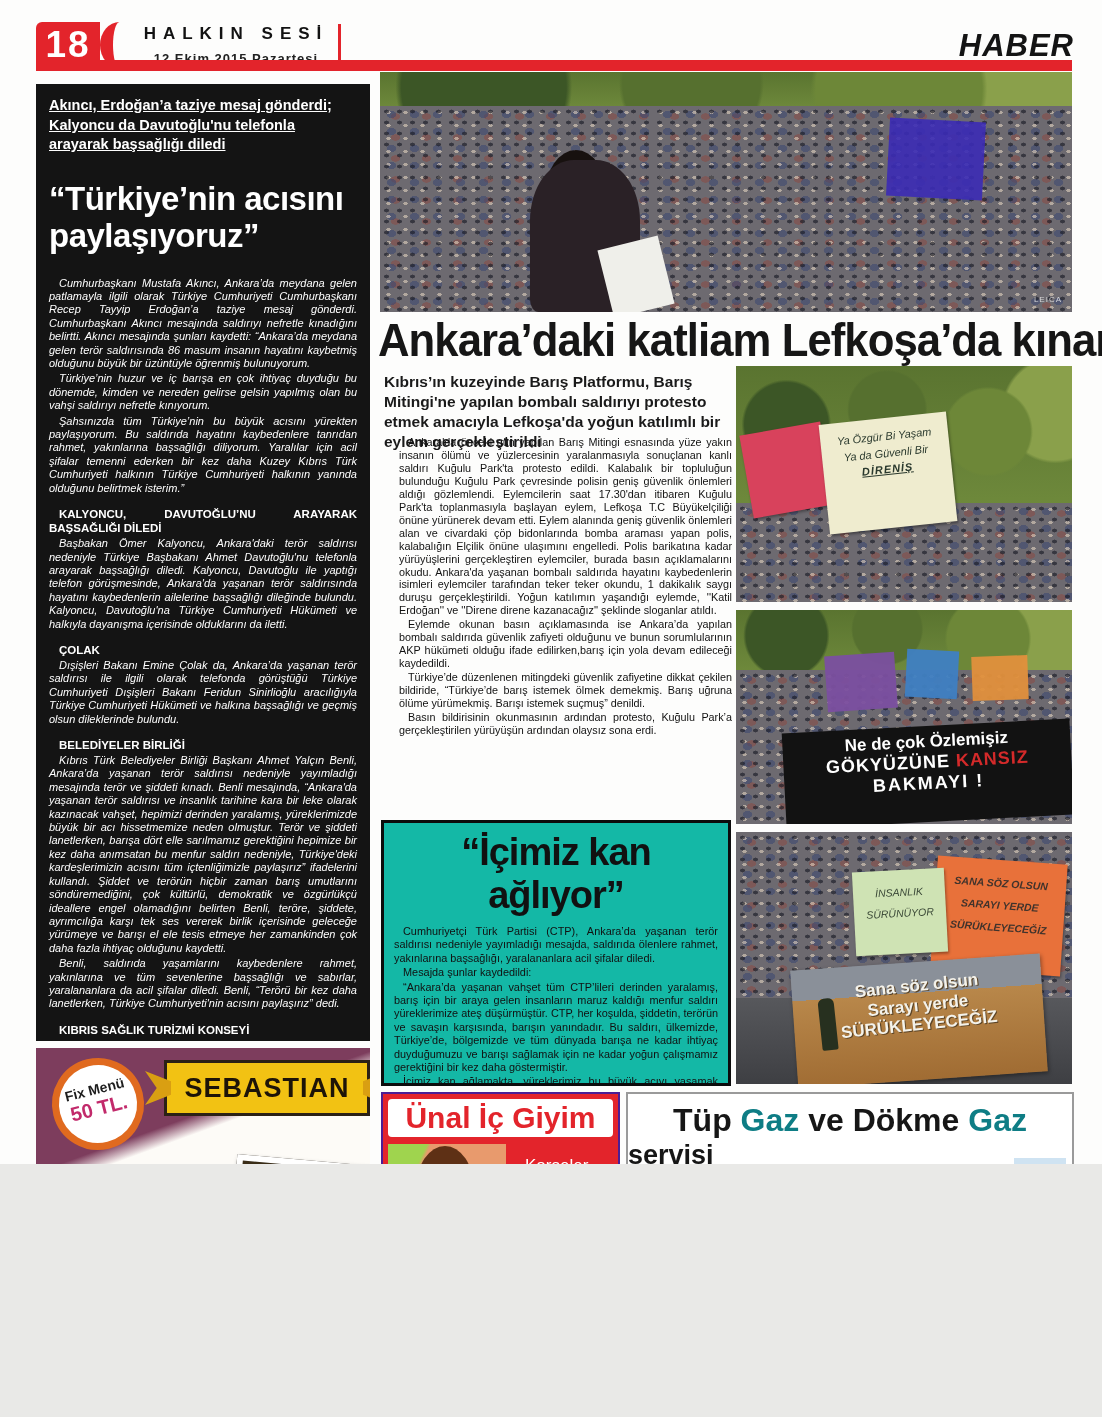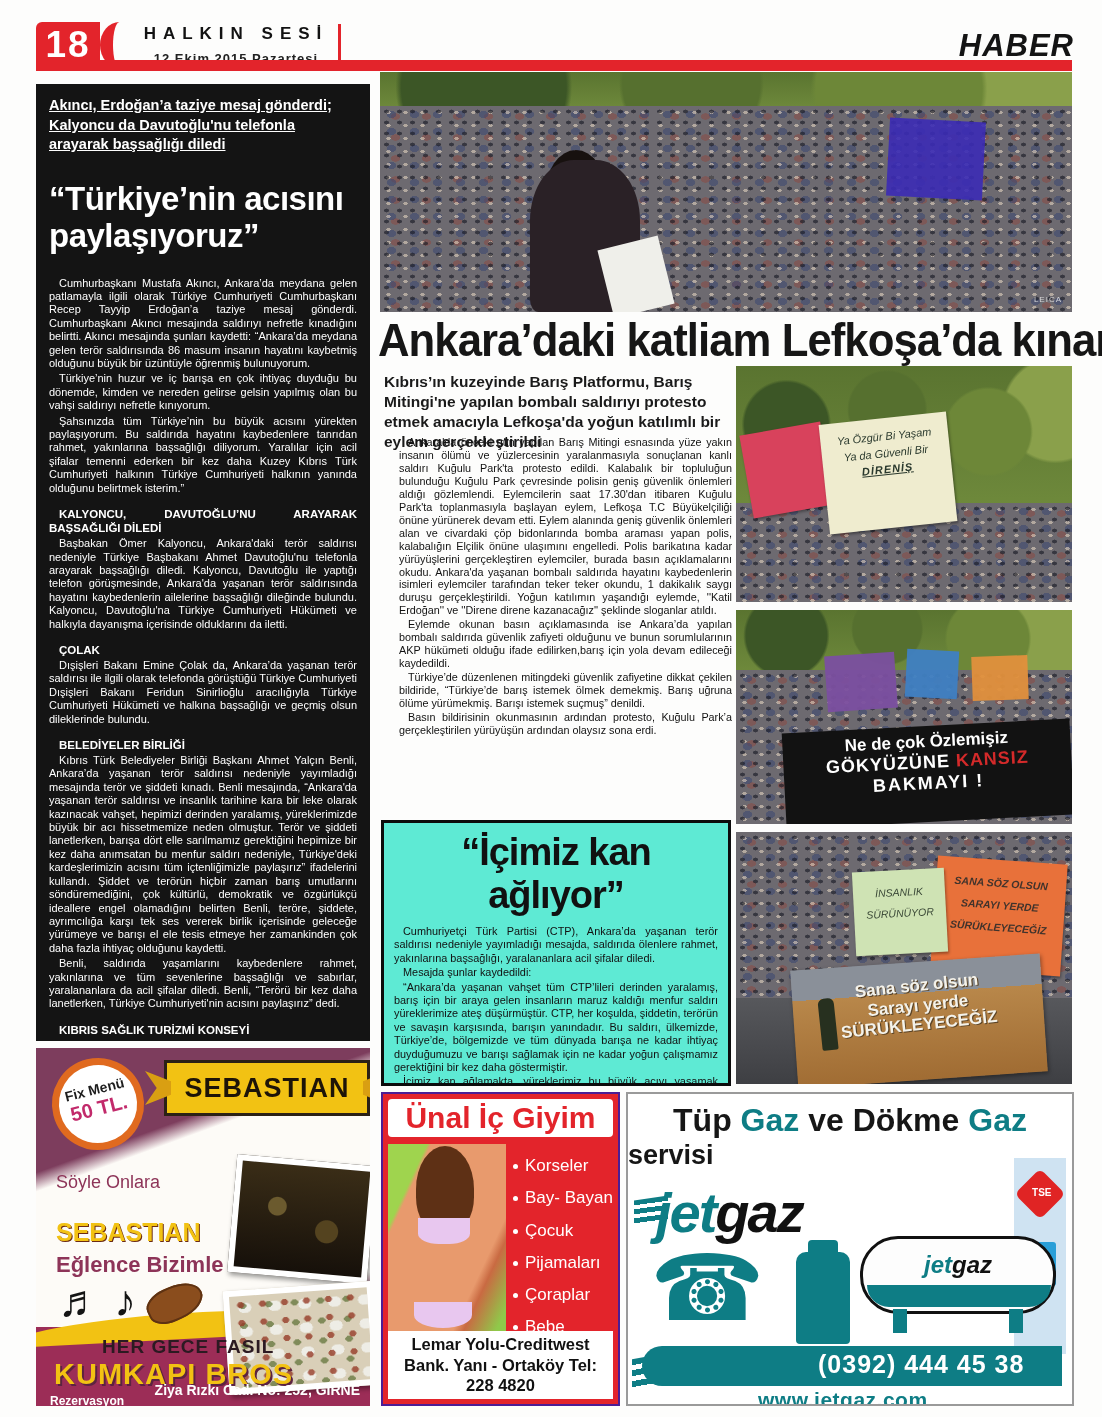--- a/index.html
+++ b/index.html
@@ -1,16 +1,16 @@
 <!DOCTYPE html>
 <html><head>
 <meta charset="utf-8">
 <style>
   html,body{margin:0;padding:0;background:#e9e9e7;}
-  .page{position:relative;width:1102px;height:1417px;background:#fdfdfc;margin:0 auto;
+  .page{position:relative;width:1102px;height:1164px;background:#fdfdfc;margin:0 auto;
         font-family:"Liberation Sans",sans-serif;overflow:hidden;color:#111;}
   .abs{position:absolute;}
 
   
   .hdr-pagenum{left:36px;top:22px;width:64px;height:46px;background:#e3242b;border-radius:6px 0 0 6px;
       color:#fff;font-size:37px;font-weight:800;text-align:center;line-height:46px;letter-spacing:2px;}
   .hdr-crescent{left:100px;top:22px;width:26px;height:46px;border-left:13px solid #e3242b;
       border-radius:50% 0 0 50%/50% 0 0 50%;}
   .hdr-mast{left:136px;top:24px;width:200px;text-align:center;}
   .hdr-mast .m1{font-size:17px;font-weight:800;letter-spacing:7px;color:#121212;}
@@ -18,21 +18,21 @@
   .hdr-vline{left:338px;top:24px;width:3px;height:44px;background:#e3242b;}
   .hdr-section{right:28px;top:28px;font-size:31px;font-weight:800;font-style:italic;color:#141414;letter-spacing:1px;}
   .hdr-redbar{left:36px;top:60px;width:1036px;height:11px;background:#e3242b;}
 
   
   .left-art{left:36px;top:84px;width:334px;height:957px;background:#141414;color:#fff;
       padding:12px 13px;box-sizing:border-box;overflow:hidden;}
   .kicker{font-size:14.5px;font-weight:700;line-height:1.35;text-decoration:underline;}
   .l-headline{font-size:33px;font-weight:800;line-height:1.12;margin:26px 0 22px 0;letter-spacing:-.5px;}
   .l-blocks{font-size:11px;line-height:1.22;text-align:justify;}
-  .l-blocks .t-p{margin:0 0 2px 0;text-indent:10px;}
+  .l-blocks .t-p{margin:0 0 2px 0;text-indent:10px;font-style:italic;}
   .l-blocks .t-h{margin:12px 0 2px 0;font-weight:800;font-size:11.5px;text-indent:10px;}
 
   
   .photo{overflow:hidden;}
   .crowd{background-color:#6d6a70;background-image:
      radial-gradient(rgba(22,24,34,.62) 24%,transparent 27%),
      radial-gradient(rgba(236,219,197,.55) 17%,transparent 20%),
      radial-gradient(rgba(58,70,112,.55) 28%,transparent 31%),
      radial-gradient(rgba(150,62,52,.4) 20%,transparent 23%);
      background-size:13px 11px,17px 13px,23px 17px,31px 21px;}
@@ -84,21 +84,21 @@
 
   
   .m-headline{left:378px;top:313px;width:696px;font-size:46px;font-weight:800;letter-spacing:-1px;
       transform:scaleX(.95);transform-origin:left top;white-space:nowrap;color:#161616;}
   .standfirst{left:384px;top:372px;width:348px;font-size:15.5px;font-weight:700;line-height:1.3;color:#1a1a1a;}
   .m-body{left:384px;top:436px;width:348px;height:380px;font-size:10.8px;line-height:1.2;
       text-align:justify;overflow:hidden;}
   .m-body .t-p{margin:0 0 1px 15px;text-indent:9px;}
 
   
-  .box-art{left:381px;top:820px;width:350px;height:266px;border:3px solid #0c0c0c;background:#5eead4;
+  .box-art{left:381px;top:820px;width:350px;height:266px;border:3px solid #0c0c0c;background:#14b8a6;
       padding:6px 10px;box-sizing:border-box;overflow:hidden;}
   .box-headline{font-size:38px;font-weight:800;text-align:center;letter-spacing:-1px;margin:2px 0 8px 0;}
   .box-body{font-size:10.9px;line-height:1.23;text-align:justify;}
   .box-body .t-p{margin:0 0 1px 0;text-indent:9px;}
 
   
   .ad-seb{left:36px;top:1048px;width:334px;height:358px;background:
       linear-gradient(160deg,#7d3d5d 0 26%,#fdfbf7 30% 72%,#7d3d5d 76%);overflow:hidden;}
   .seb-band{left:0;bottom:0;width:100%;height:22%;background:#9c2d57;}
   .seb-wave{left:-10%;bottom:19%;width:120%;height:26px;background:#f2c213;border-radius:50% 50% 0 0/100% 100% 0 0;transform:rotate(-3deg);}

